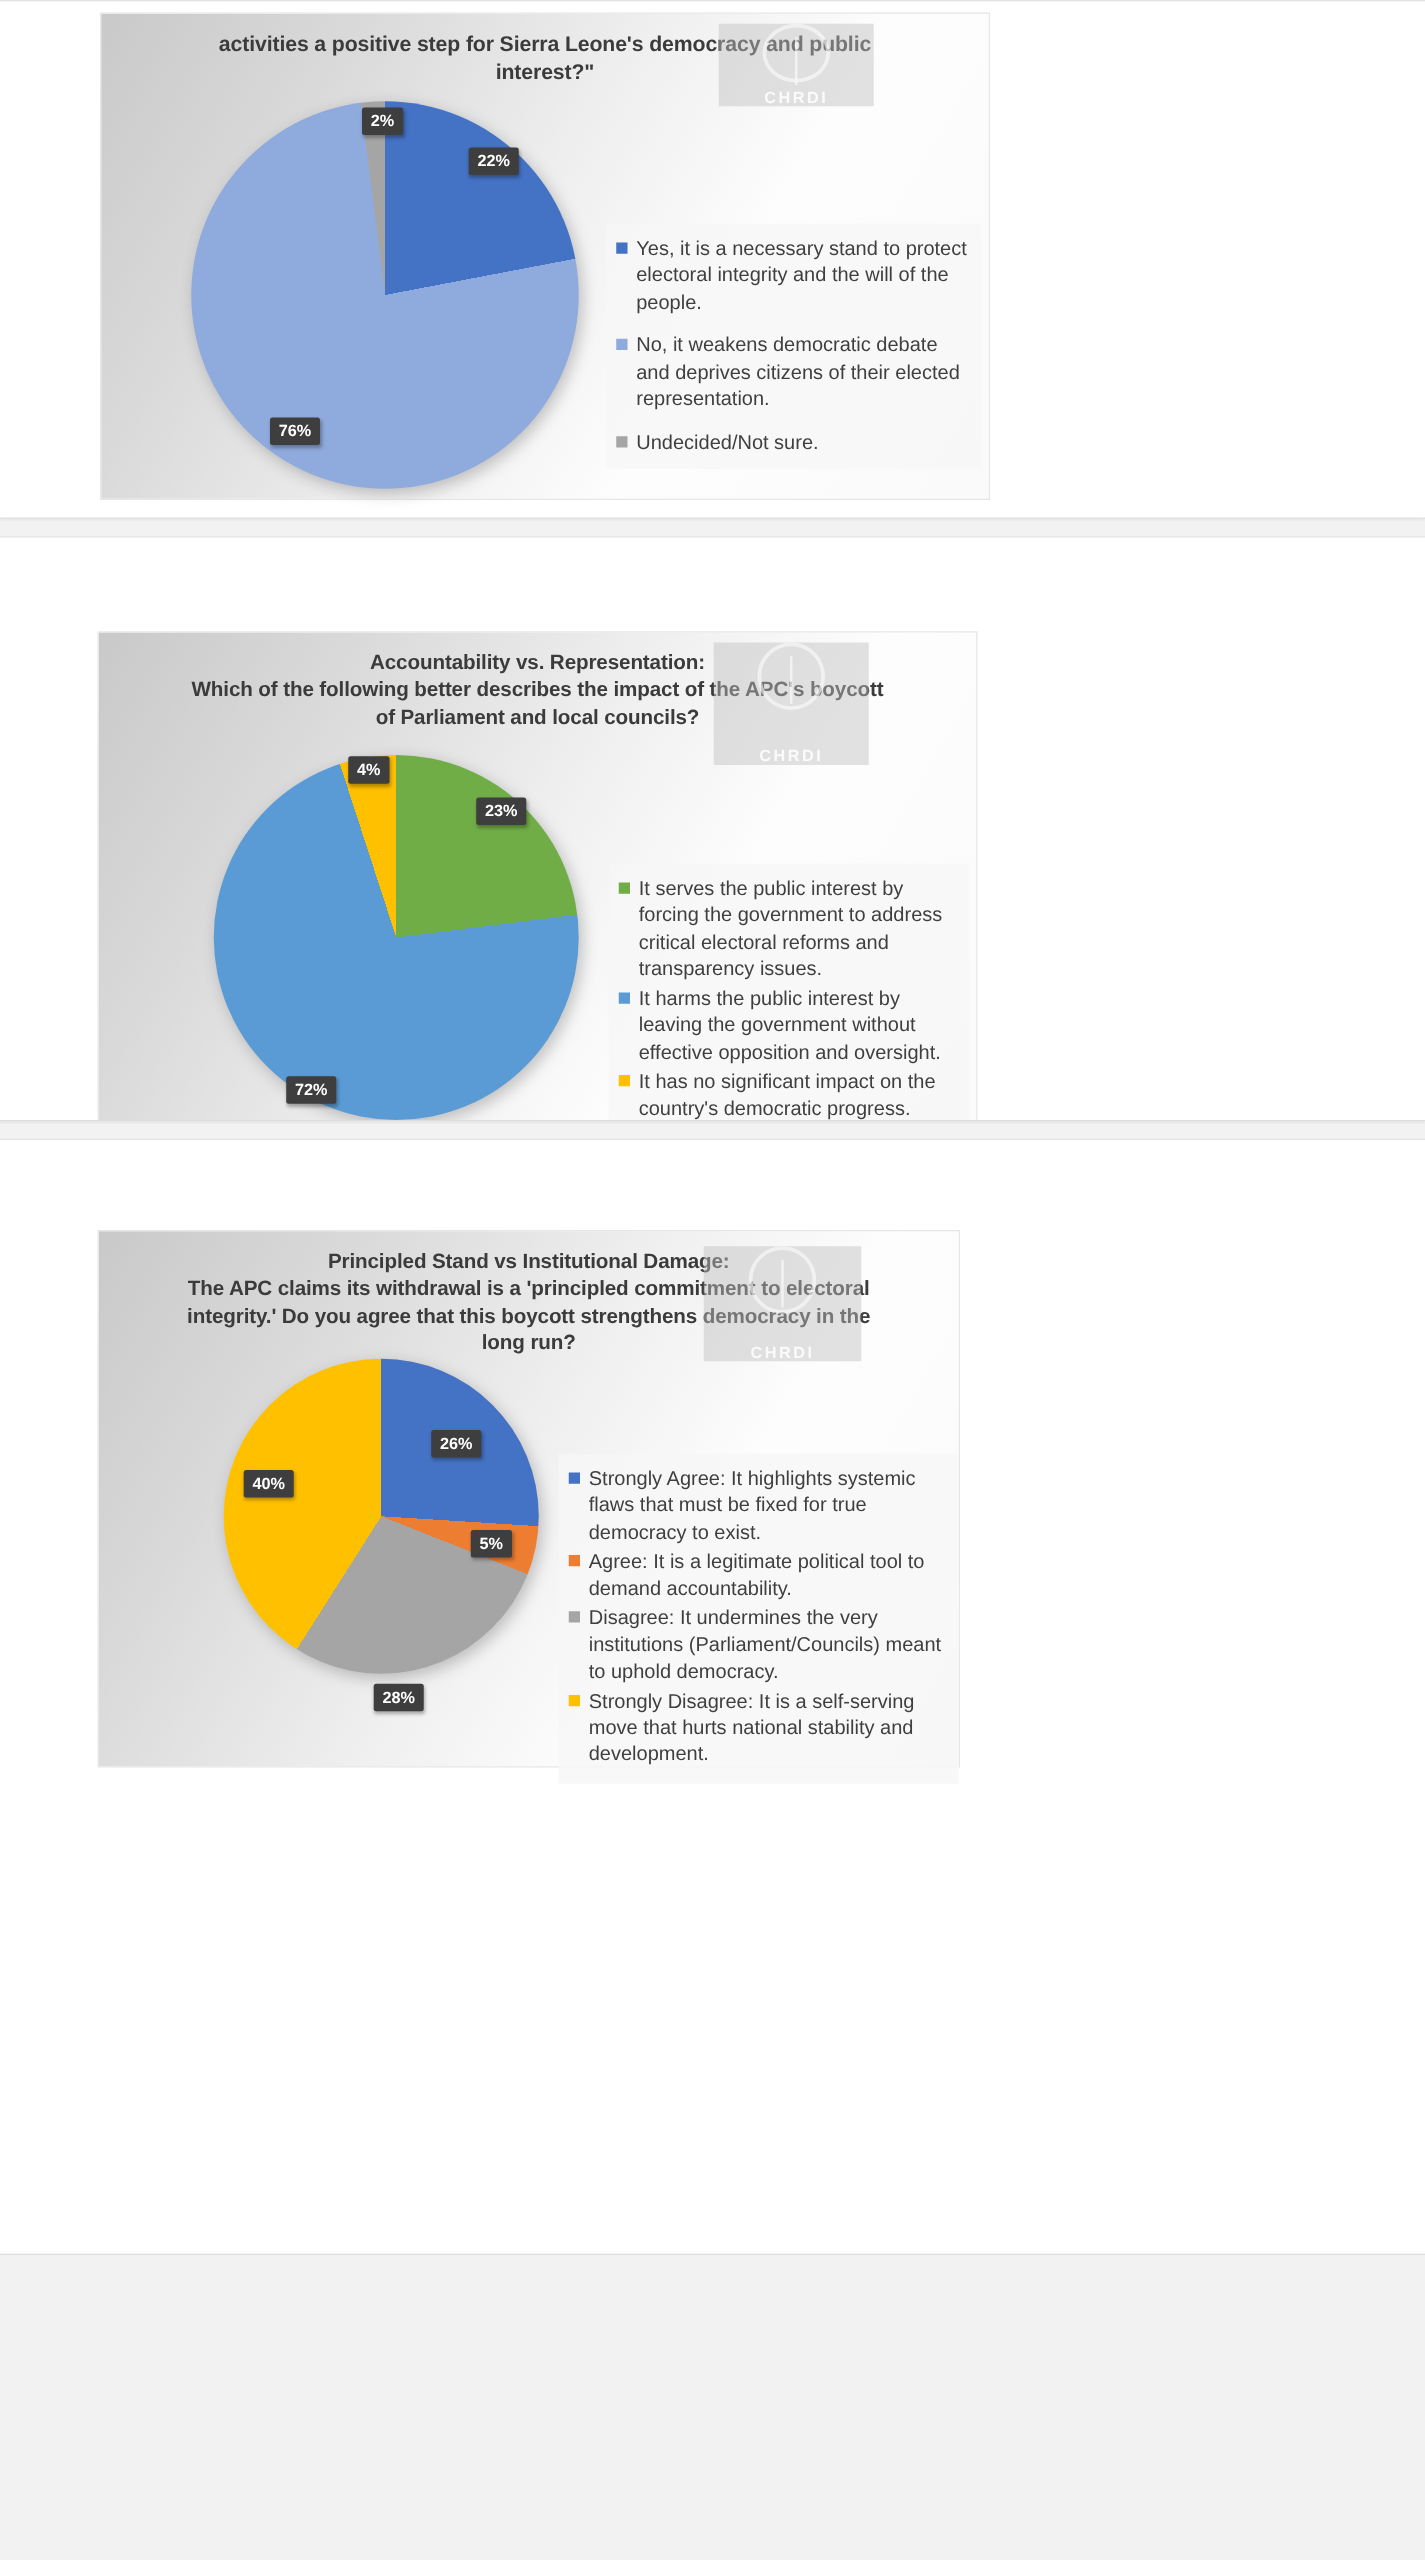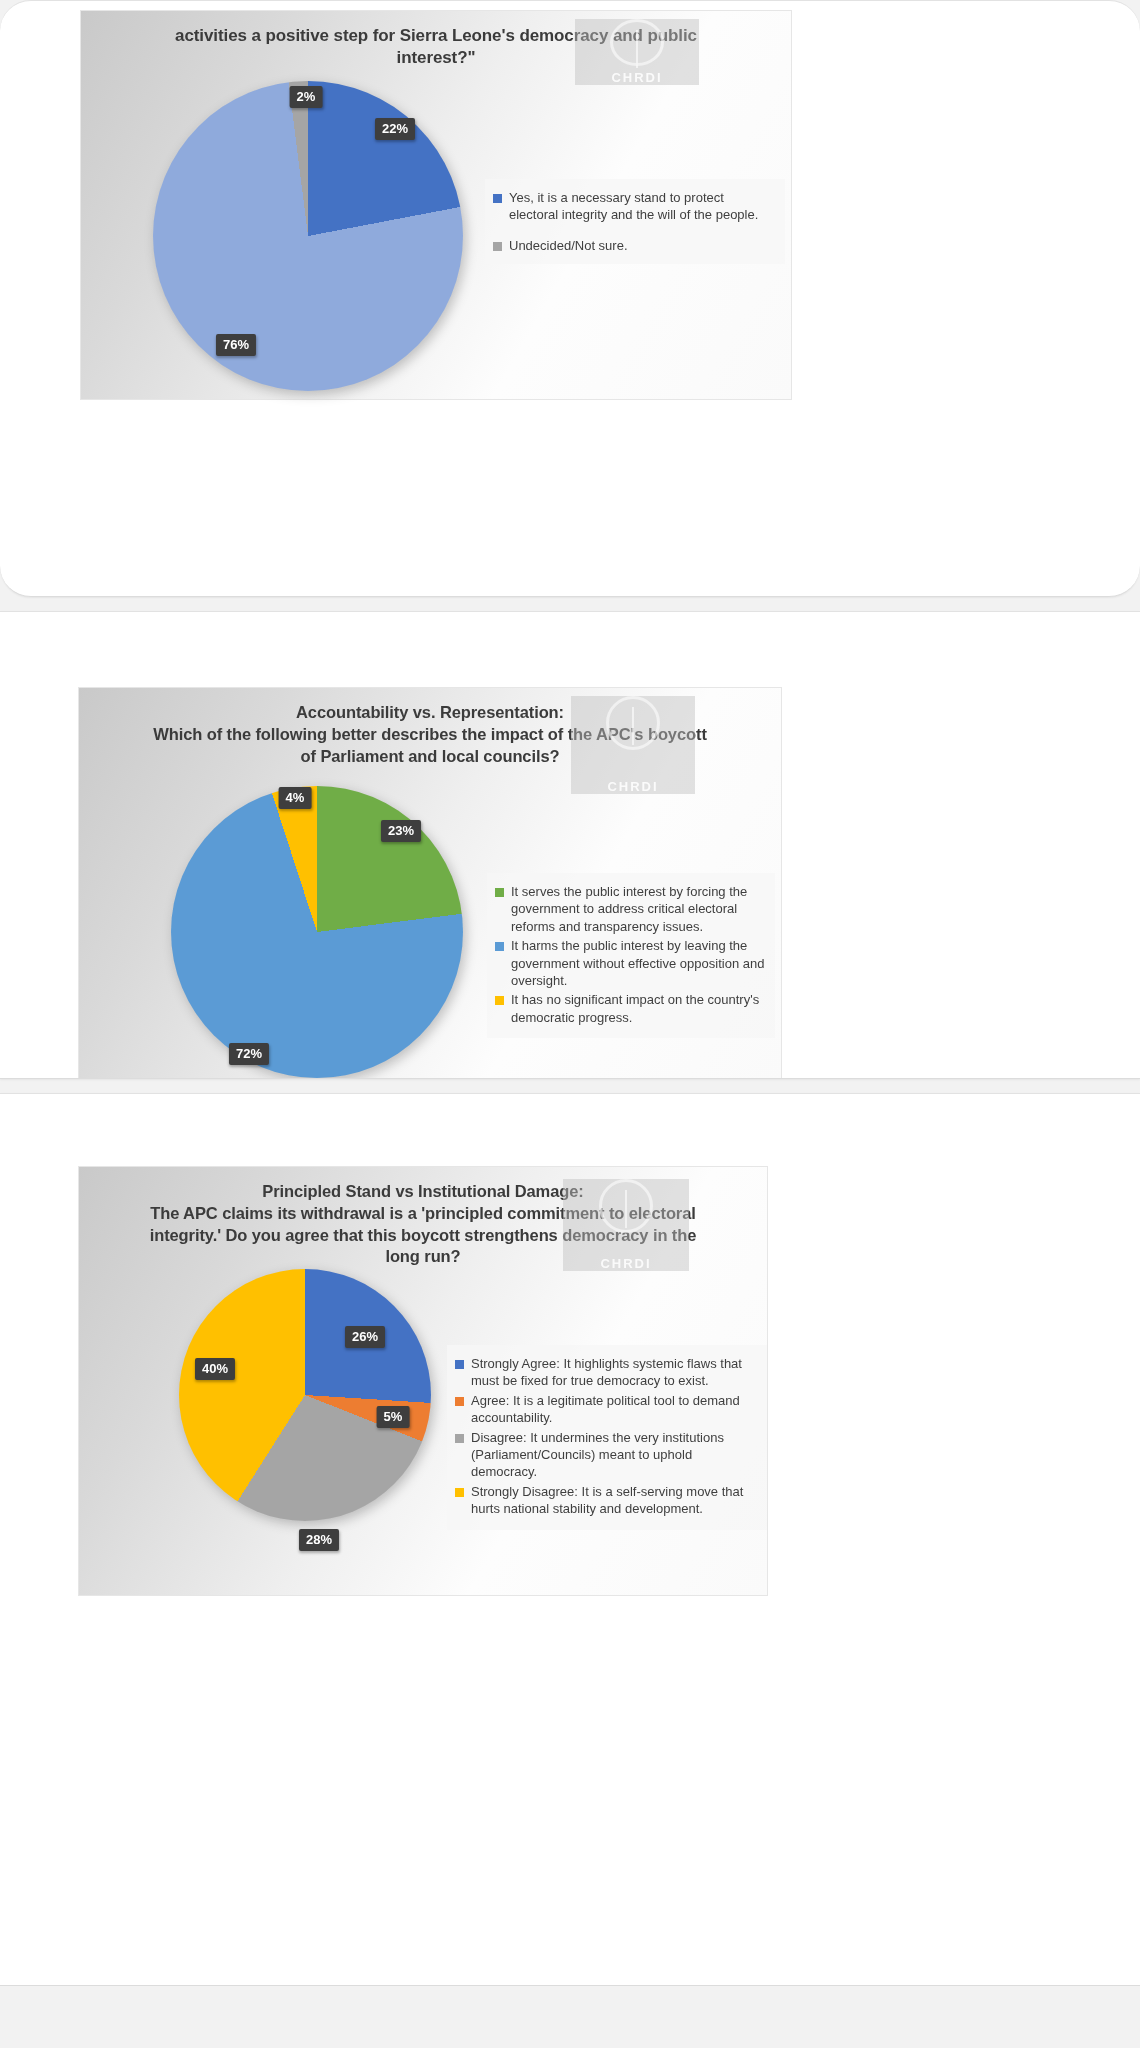--- a/index.html
+++ b/index.html
@@ -113,32 +113,32 @@
     margin-bottom: 13px;
   }
   .legend-item:last-child { margin-bottom: 0; }
   .legend-swatch {
     width: 9px; height: 9px;
     flex: 0 0 9px;
     margin-top: 5px;
     margin-right: 7px;
   }
   .legend-text {
-    font-size: 13px;
+    font-size: 16px;
     color: #3f3f3f;
     line-height: 1.34;
   }
   .legend.tight .legend-item { margin-bottom: 2px; }
 </style>
 </head>
 <body>
 
 <div class="doc">
 
-  <div class="slide-page" id="page1" style="height:597px;border-radius:31px;">
+  <div class="slide-page" id="page1" style="height:415px;">
     <div class="page-inner">
 
       <div class="chart-frame" id="frame1" style="left:80px; top:9px; width:712px; height:390px;">
 
         <div class="chart-title" style="top:14px; font-size:17px;">
           <div>activities a positive step for Sierra Leone's democracy and public</div>
           <div>interest?"</div>
         </div>
 
         <div class="watermark" style="left:494px; top:8px; width:124px; height:66px;">
@@ -152,20 +152,24 @@
 
           <div class="data-label" style="left:153px; top:16px;">2%</div>
           <div class="data-label" style="left:242px; top:48px;">22%</div>
           <div class="data-label" style="left:83px; top:264px;">76%</div>
         </div>
 
         <div class="legend" style="left:404px; top:168px; width:300px;">
           <div class="legend-item">
             <span class="legend-swatch" style="background:#4472c4;"></span>
             <span class="legend-text">Yes, it is a necessary stand to protect electoral integrity and the will of the people.</span>
+          </div>
+          <div class="legend-item">
+            <span class="legend-swatch" style="background:#8faadc;"></span>
+            <span class="legend-text">No, it weakens democratic debate and deprives citizens of their elected representation.</span>
           </div>
           <div class="legend-item">
             <span class="legend-swatch" style="background:#a5a5a5;"></span>
             <span class="legend-text">Undecided/Not sure.</span>
           </div>
         </div>
 
       </div>
     </div>
   </div>

